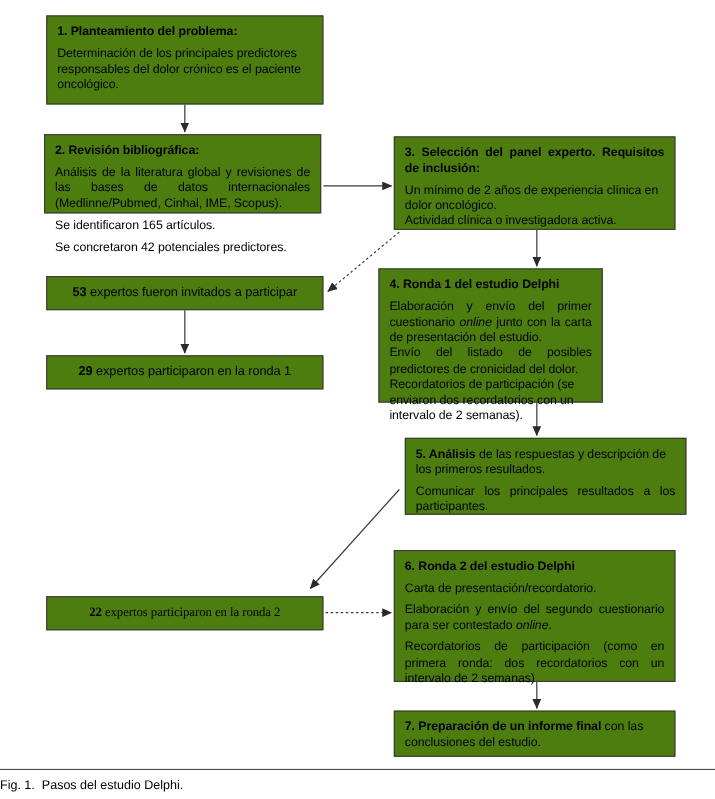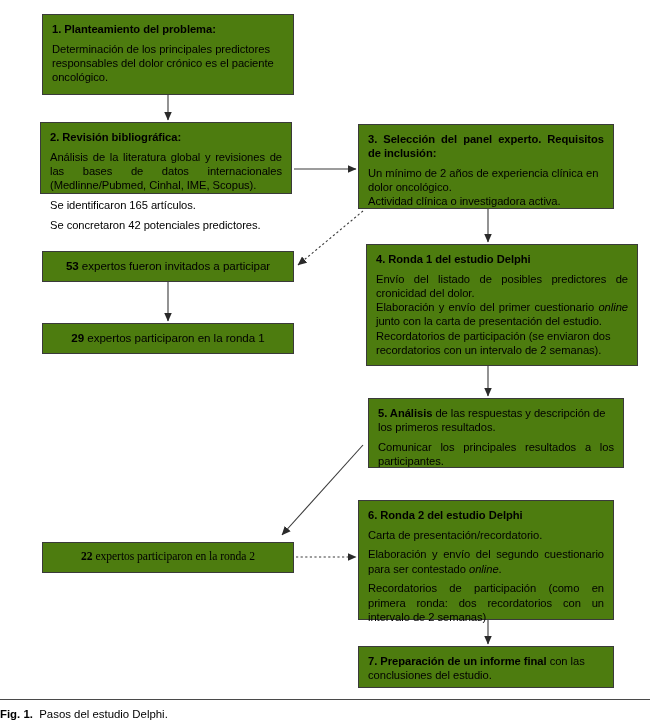--- a/index.html
+++ b/index.html
@@ -68,21 +68,21 @@
     font-size: 11.6px;
   }
   .count-label .num {
     font-weight: bold;
   }
 
   
   #node-1 { left: 42px;  top: 14px;  width: 252px; height: 81px; }
   #node-2 { left: 40px;  top: 122px; width: 252px; height: 72px; }
   #node-3 { left: 358px; top: 124px; width: 256px; height: 85px; }
-  #node-4 { left: 366px; top: 244px; width: 272px; height: 122px; }
+  #node-4 { left: 344px; top: 244px; width: 204px; height: 122px; }
   #node-5 { left: 368px; top: 398px; width: 256px; height: 70px; }
   #node-6 { left: 358px; top: 500px; width: 256px; height: 120px; }
   #node-7 { left: 358px; top: 646px; width: 256px; height: 42px; }
   #node-53 { left: 42px;  top: 251px; width: 252px; height: 31px; justify-content: center; }
   #node-29 { left: 42px;  top: 323px; width: 252px; height: 31px; }
   #node-22 { left: 42px;  top: 542px; width: 252px; height: 31px; font-family: Liberation Serif, serif; }
 
   
   #caption-rule {
     position: absolute;
@@ -94,21 +94,21 @@
   }
   #figure-caption {
     position: absolute;
     left: 0;
     top: 707px;
     width: 650px;
     font-size: 11.4px;
     line-height: 14px;
   }
   #figure-caption .cap-label {
-    font-weight: bold;
+    font-weight: normal;
     text-align: center;
   }
 </style>
 </head>
 <body>
 
 <div id="figure-canvas">
 
   <svg id="connector-layer" viewBox="0 0 650 726" width="650" height="726" xmlns="http://www.w3.org/2000/svg">
     <defs>
@@ -155,22 +155,22 @@
   </div>
 
   <div class="node" id="node-3">
     <p class="hd just">3. Selección del panel experto. Requisitos de inclusión:</p>
     <p class="tight">Un mínimo de 2 años de experiencia clínica en dolor oncológico.</p>
     <p>Actividad clínica o investigadora activa.</p>
   </div>
 
   <div class="node" id="node-4">
     <p class="hd">4. Ronda 1 del estudio Delphi</p>
+    <p class="just tight"><span>Elaboración y envío del primer cuestionario </span><span class="it">online</span><span> junto con la carta de presentación del estudio.</span></p>
     <p class="just tight">Envío del listado de posibles predictores de cronicidad del dolor.</p>
-    <p class="just tight"><span>Elaboración y envío del primer cuestionario </span><span class="it">online</span><span> junto con la carta de presentación del estudio.</span></p>
     <p class="tight">Recordatorios de participación (se enviaron dos recordatorios con un intervalo de 2 semanas).</p>
   </div>
 
   <div class="node" id="node-5">
     <p><span class="hd">5. Análisis</span><span> de las respuestas y descripción de los primeros resultados.</span></p>
     <p class="just">Comunicar los principales resultados a los participantes.</p>
   </div>
 
   <div class="node" id="node-6">
     <p class="hd">6. Ronda 2 del estudio Delphi</p>

